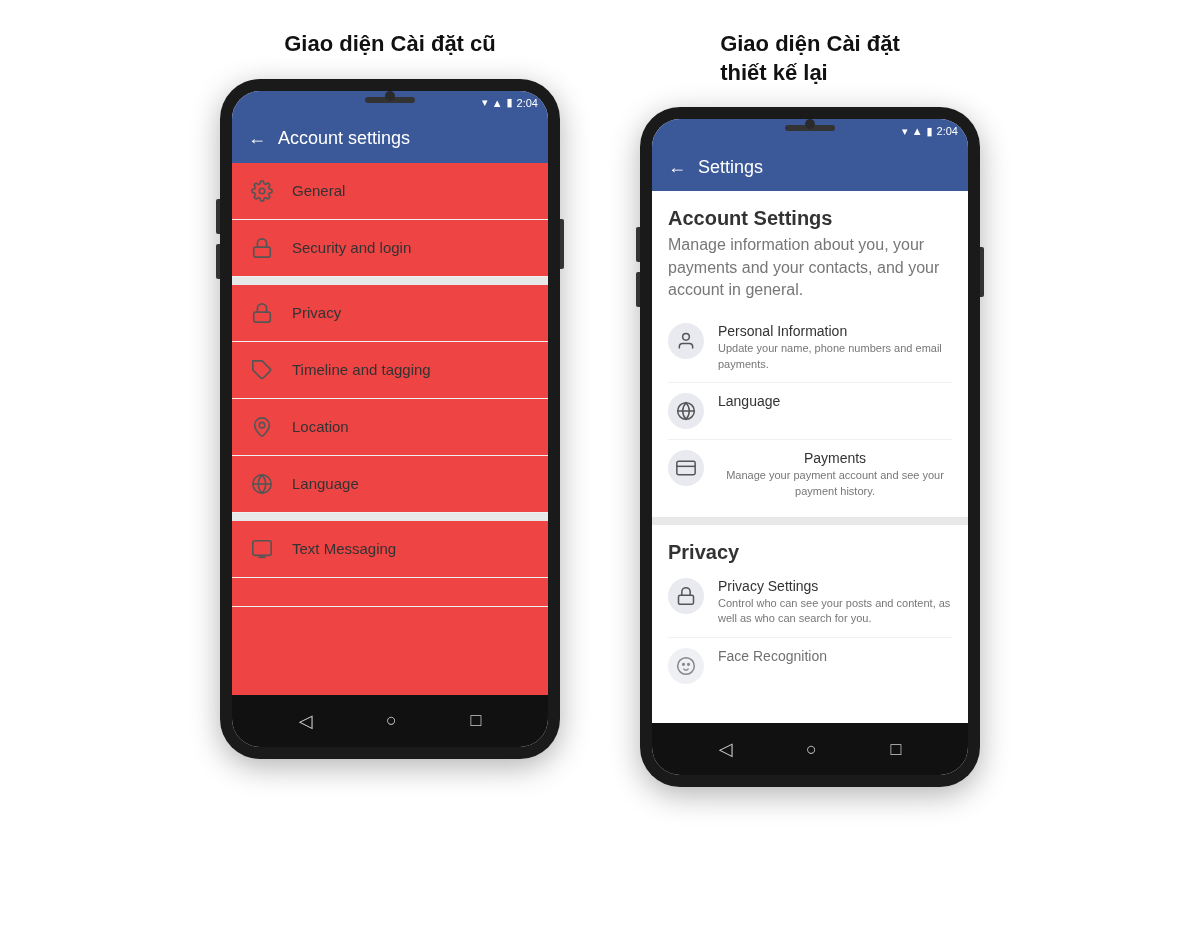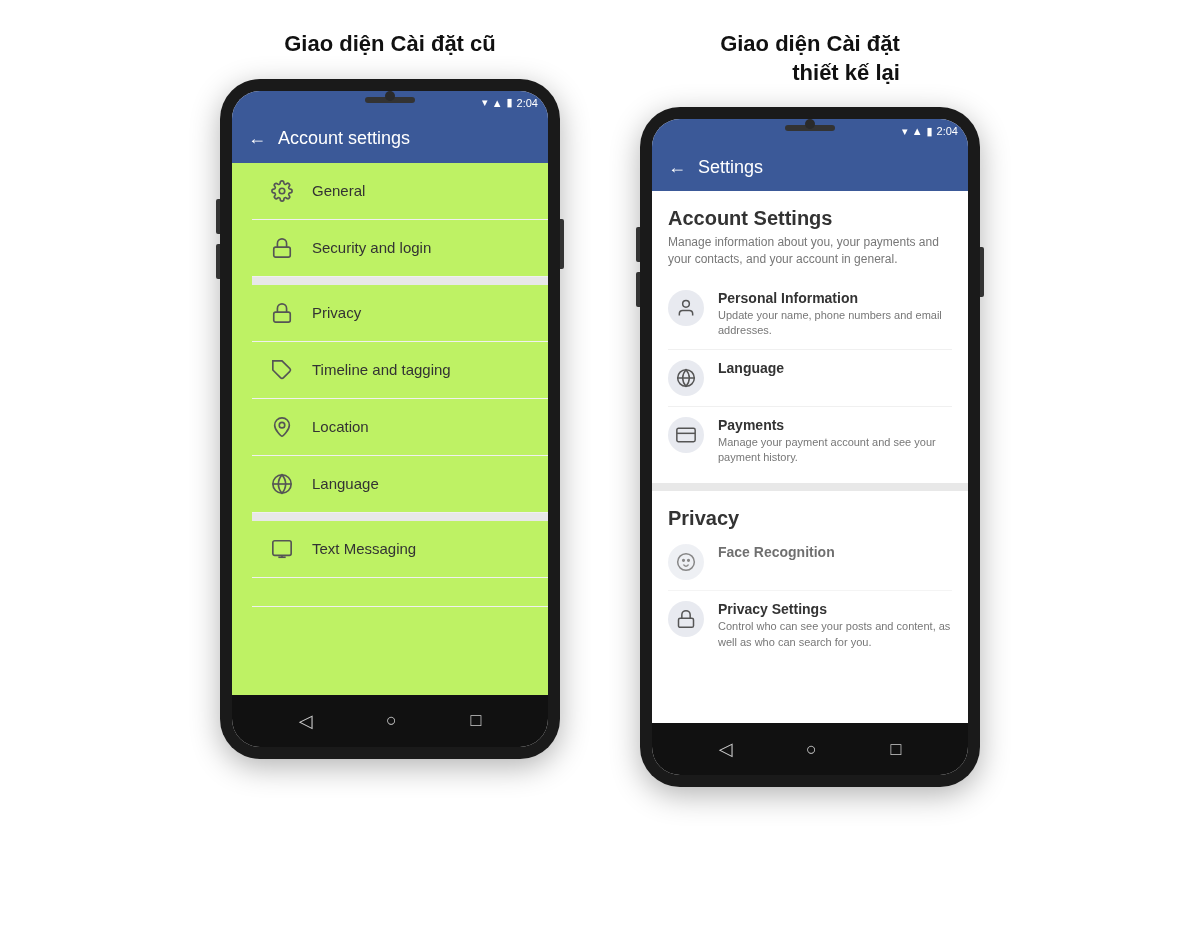--- a/index.html
+++ b/index.html
@@ -22,21 +22,21 @@
       justify-content: center;
     }
     .phone-section {
       display: flex;
       flex-direction: column;
       align-items: center;
     }
     .section-title {
       font-size: 22px;
       font-weight: 900;
-      text-align: right;
+      text-align: left;
       margin-bottom: 20px;
       color: #111;
       line-height: 1.3;
     }
     
     .phone-frame {
       width: 340px;
       height: 680px;
       background: #1a1a1a;
       border-radius: 40px;
@@ -137,22 +137,21 @@
     }
     .app-bar-title {
       color: #fff;
       font-size: 18px;
       font-weight: 500;
     }
     
     .settings-list {
       flex: 1;
       overflow: hidden;
-      background: #bef264;
-      padding-left: 20px;
+      background: #ef4444;
     }
     .settings-item {
       display: flex;
       align-items: center;
       padding: 14px 16px;
       border-bottom: 1px solid #f0f0f0;
       gap: 16px;
       cursor: pointer;
     }
     .settings-icon {
@@ -198,49 +197,49 @@
       padding: 16px 16px 8px;
       border-bottom: 8px solid #e8e8e8;
     }
     .settings-section-title {
       font-size: 20px;
       font-weight: bold;
       color: #333;
       margin-bottom: 4px;
     }
     .settings-section-desc {
-      font-size: 12px;
+      font-size: 16px;
       color: #777;
       margin-bottom: 12px;
       line-height: 1.4;
     }
     .settings-card-item {
       display: flex;
       align-items: flex-start;
       padding: 10px 0;
       gap: 14px;
       border-bottom: 1px solid #f0f0f0;
       cursor: pointer;
     }
-    .settings-card-item:last-child { border-bottom: none; }
+    .settings-card-item:last-child { border-bottom: none; text-align: center; }
     .card-icon {
       width: 36px;
       height: 36px;
       border-radius: 50%;
       background: #e8eaf0;
       display: flex;
       align-items: center;
       justify-content: center;
       flex-shrink: 0;
       color: #555;
       font-size: 18px;
     }
     .card-text-title {
       font-size: 14px;
-      font-weight: 700;
+      font-weight: 400;
       color: #333;
       margin-bottom: 2px;
     }
     .card-text-desc {
       font-size: 11px;
       color: #777;
       line-height: 1.4;
     }
     .settings-section2 {
       padding: 16px 16px 8px;
@@ -397,21 +396,21 @@
 
             <div class="settings-card-item">
               <div class="card-icon">
                 <svg width="20" height="20" viewBox="0 0 24 24" fill="none" stroke="#555" stroke-width="1.8">
                   <path d="M20 21v-2a4 4 0 0 0-4-4H8a4 4 0 0 0-4 4v2"></path>
                   <circle cx="12" cy="7" r="4"></circle>
                 </svg>
               </div>
               <div>
                 <div class="card-text-title">Personal Information</div>
-                <div class="card-text-desc">Update your name, phone numbers and email addresses.</div>
+                <div class="card-text-desc">Update your name, phone numbers and email payments.</div>
               </div>
             </div>
 
             <div class="settings-card-item">
               <div class="card-icon">
                 <svg width="20" height="20" viewBox="0 0 24 24" fill="none" stroke="#555" stroke-width="1.8">
                   <circle cx="12" cy="12" r="10"></circle>
                   <line x1="2" y1="12" x2="22" y2="12"></line>
                   <path d="M12 2a15.3 15.3 0 0 1 4 10 15.3 15.3 0 0 1-4 10 15.3 15.3 0 0 1-4-10 15.3 15.3 0 0 1 4-10z"></path>
                 </svg>
@@ -430,47 +429,47 @@
               </div>
               <div>
                 <div class="card-text-title">Payments</div>
                 <div class="card-text-desc">Manage your payment account and see your payment history.</div>
               </div>
             </div>
           </div>
 
           <div class="settings-section2">
             <div class="settings-section-title">Privacy</div>
+
+            <div class="settings-card-item">
+              <div class="card-icon">
+                <svg width="20" height="20" viewBox="0 0 24 24" fill="none" stroke="#555" stroke-width="1.8">
+                  <rect x="3" y="11" width="18" height="11" rx="2" ry="2"></rect>
+                  <path d="M7 11V7a5 5 0 0 1 10 0v4"></path>
+                </svg>
+              </div>
+              <div>
+                <div class="card-text-title">Privacy Settings</div>
+                <div class="card-text-desc">Control who can see your posts and content, as well as who can search for you.</div>
+              </div>
+            </div>
 
             <div class="settings-card-item" style="opacity:0.7">
               <div class="card-icon">
                 <svg width="20" height="20" viewBox="0 0 24 24" fill="none" stroke="#555" stroke-width="1.8">
                   <circle cx="12" cy="12" r="10"></circle>
                   <circle cx="9" cy="10" r="1" fill="#555"></circle>
                   <circle cx="15" cy="10" r="1" fill="#555"></circle>
                   <path d="M9 15s1 2 3 2 3-2 3-2"></path>
                 </svg>
               </div>
               <div>
                 <div class="card-text-title">Face Recognition</div>
               </div>
             </div>
-
-            <div class="settings-card-item">
-              <div class="card-icon">
-                <svg width="20" height="20" viewBox="0 0 24 24" fill="none" stroke="#555" stroke-width="1.8">
-                  <rect x="3" y="11" width="18" height="11" rx="2" ry="2"></rect>
-                  <path d="M7 11V7a5 5 0 0 1 10 0v4"></path>
-                </svg>
-              </div>
-              <div>
-                <div class="card-text-title">Privacy Settings</div>
-                <div class="card-text-desc">Control who can see your posts and content, as well as who can search for you.</div>
-              </div>
-            </div>
           </div>
         </div>
 
         <div class="nav-bar">
           <span class="nav-btn">◁</span>
           <span class="nav-btn">○</span>
           <span class="nav-btn">□</span>
         </div>
       </div>
     </div>

